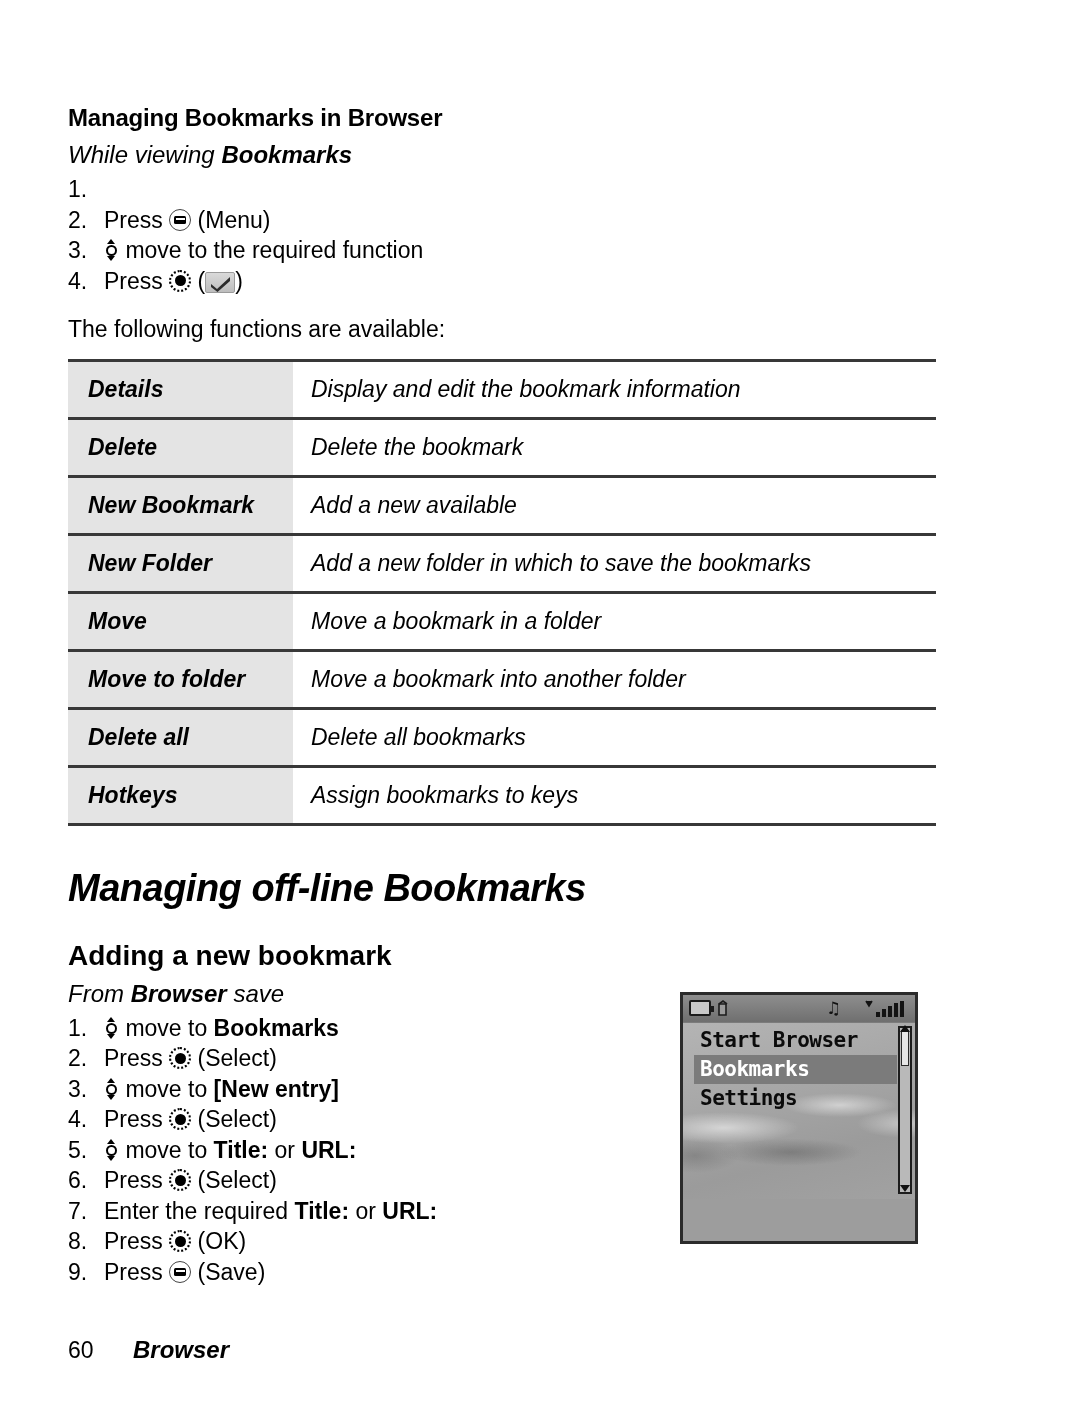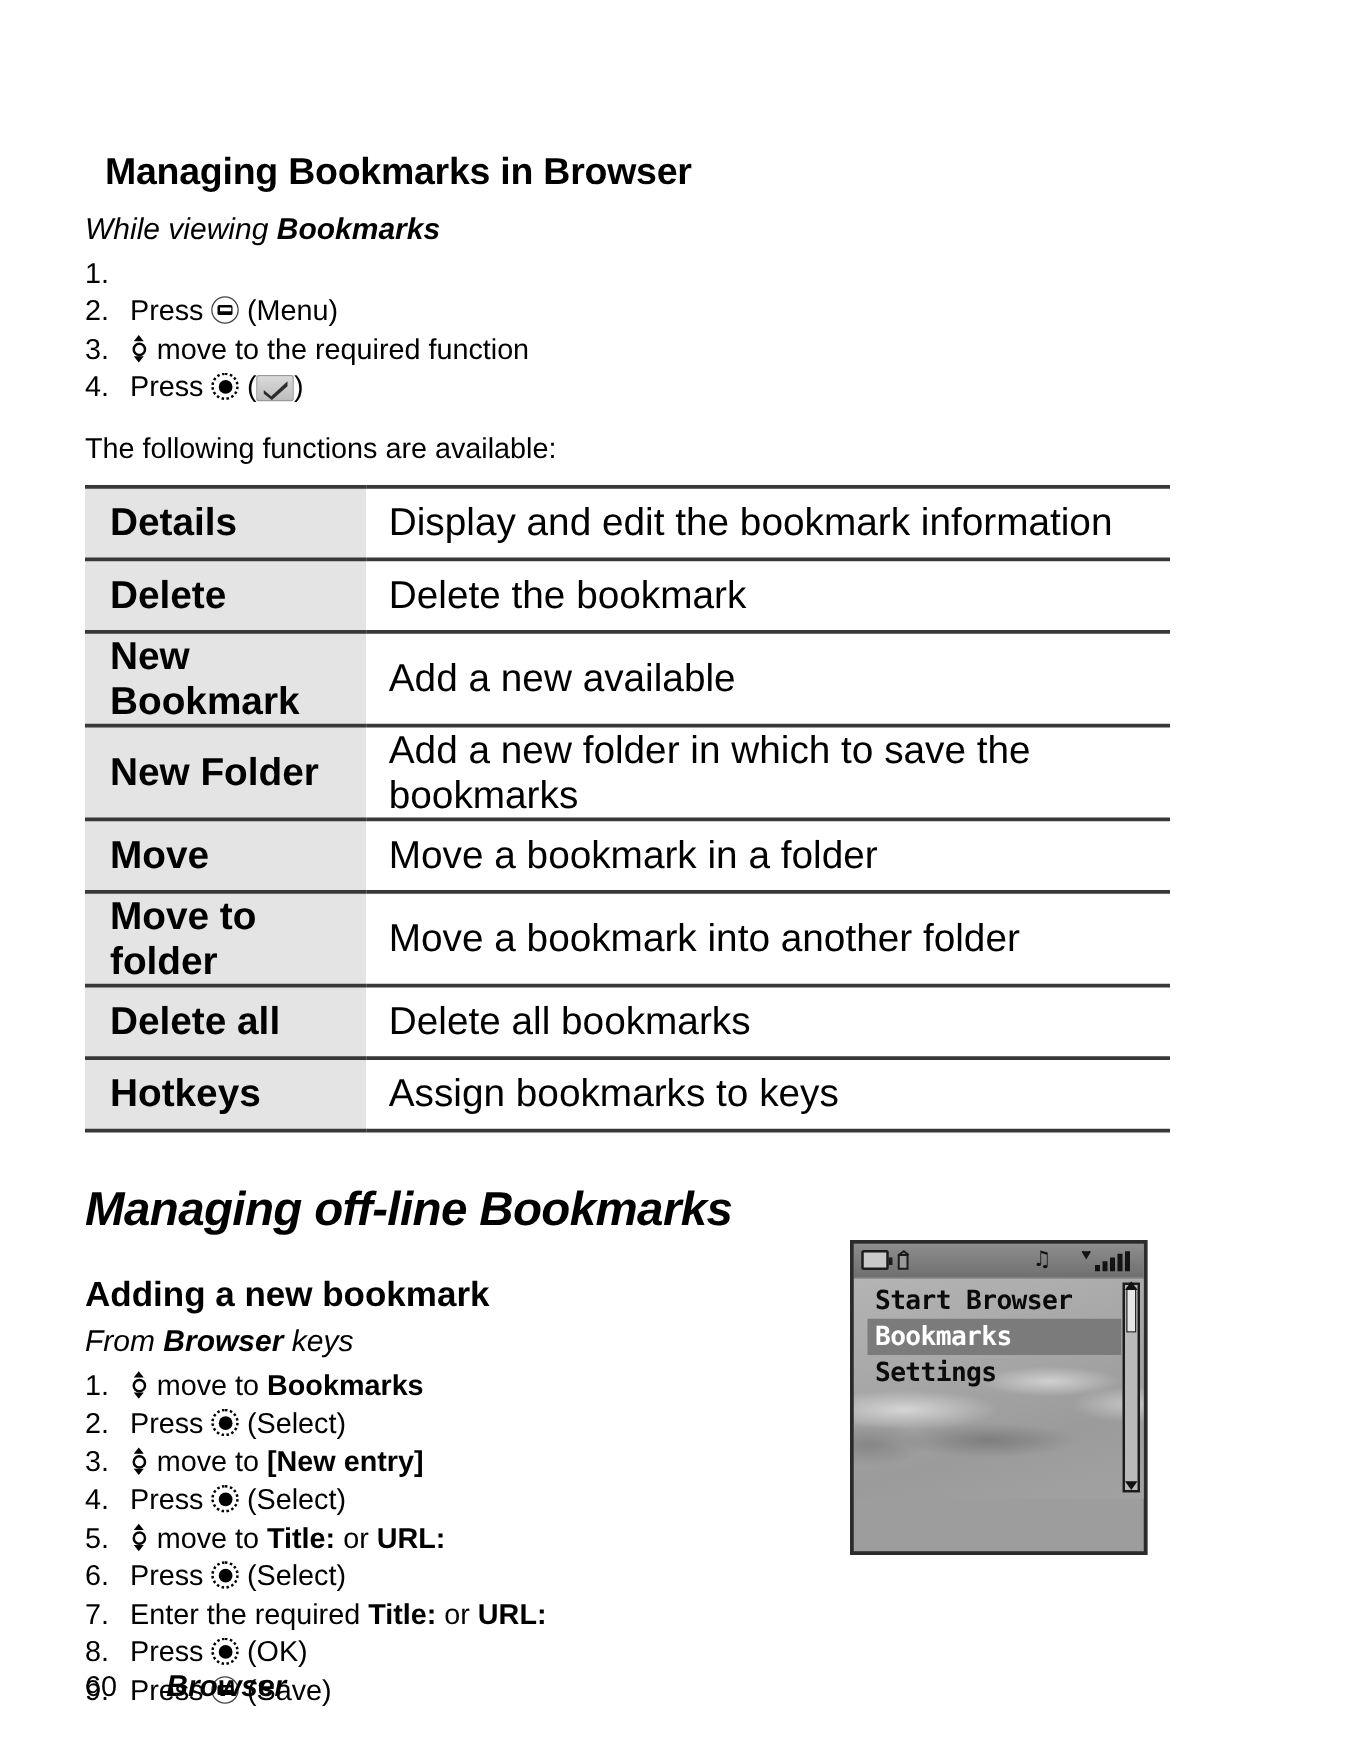--- a/index.html
+++ b/index.html
@@ -17,24 +17,24 @@
   .page {
     position: absolute;
     left: 68px;
     top: 0;
     width: 944px;
     height: 1408px;
   }
 
   
   .h-section {
-    font-size: 30px;
+    font-size: 24px;
     font-weight: bold;
     letter-spacing: -0.2px;
-    margin: 16px;
+    margin: 0;
     padding-top: 105px;
     line-height: 1.1;
   }
   .h-subitalic {
     font-size: 24px;
     font-style: italic;
     margin: 10px 0 4px 0;
     line-height: 1.2;
   }
   .h-subitalic b { font-weight: bold; font-style: italic; }
@@ -137,22 +137,23 @@
     font-size: 23px;
     line-height: 31px;
     margin: 0;
   }
   .para b { font-weight: bold; }
 
   
   table.fn {
     border-collapse: collapse;
     width: 868px;
-    font-size: 31px;
+    font-size: 23px;
     table-layout: fixed;
+    font-style: italic;
   }
   table.fn tr { height: 58px; }
   table.fn td {
     border-top: 3px solid #383838;
     vertical-align: middle;
     padding: 0;
   }
   table.fn tr:last-child td { border-bottom: 3px solid #383838; margin-left: 32px; }
   table.fn td.k {
     width: 225px;
@@ -367,21 +368,21 @@
         <td class="v">Assign bookmarks to keys</td>
       </tr>
     </tbody>
   </table>
 
   <h2 class="h-chapter" style="margin-top:42px;">Managing off-line Bookmarks</h2>
 
 
   <h3 class="h-sub" style="margin-top:30px;">Adding a new bookmark</h3>
 
-  <div class="h-subitalic" style="margin-top:8px;"><span>From </span><b>Browser</b><span> keys</span></div>
+  <div class="h-subitalic" style="margin-top:8px;"><span>From </span><b>Browser</b><span> save</span></div>
 
   <ol class="steps">
     <li>
       <span class="num">1.</span>
       <span class="txt"><span class="ico ico-nav"><span class="tri-up"></span><span class="ring"></span><span class="tri-dn"></span></span>
         <span>move to </span><b>Bookmarks</b></span>
     </li>
     <li>
       <span class="num">2.</span>
       <span class="txt"><span>Press </span><span class="ico ico-sel"><span class="dots"></span><span class="dot"></span></span>

